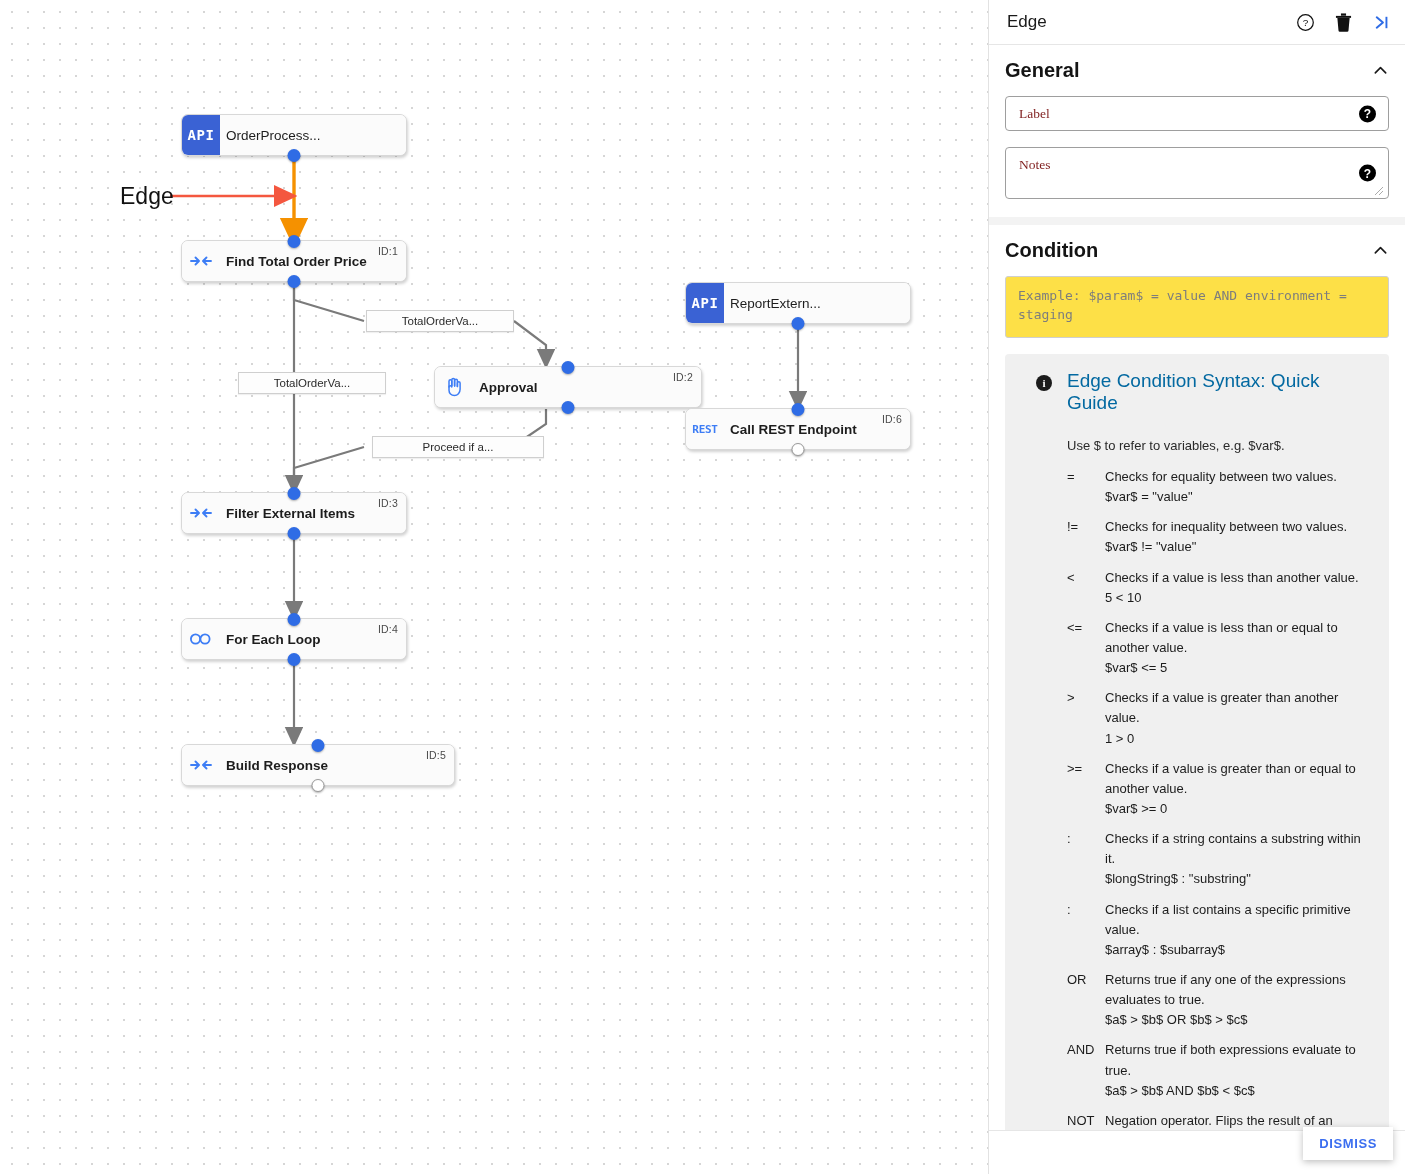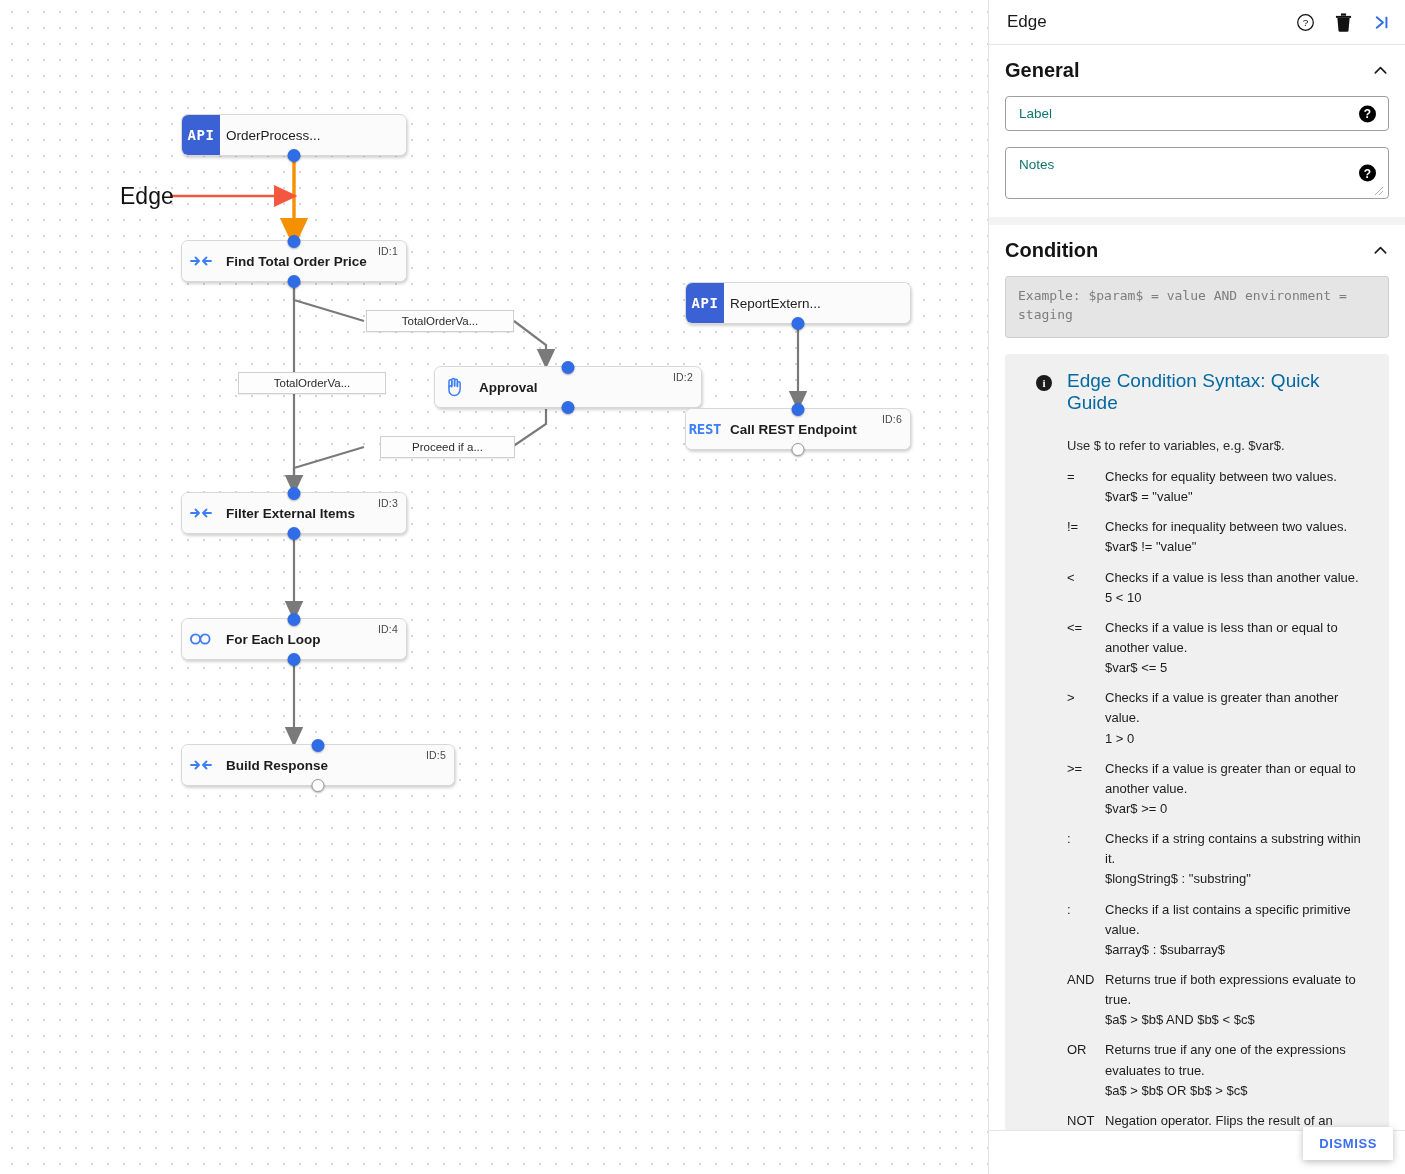--- a/index.html
+++ b/index.html
@@ -39,21 +39,21 @@
     flex: 0 0 38px;
   }
   .node-icon-box.api {
     background: #3a62d4; color: #fff;
     font-family: "DejaVu Sans Mono", monospace;
     font-weight: 700; font-size: 14px; letter-spacing: 0.5px;
   }
   .node-icon-box.rest {
     color: #3d7df5;
     font-family: "DejaVu Sans Mono", monospace;
-    font-weight: 700; font-size: 14px; letter-spacing: -0.3px;
+    font-weight: 700; font-size: 11px; letter-spacing: -0.3px;
   }
   .node-title {
     font-size: 13.5px; color: #1d1d1d; font-weight: 400;
     padding-left: 6px; white-space: nowrap;
   }
   .node-title.bold { font-weight: 700; }
   .node-id {
     position: absolute; right: 8px; top: 4px;
     font-size: 10.5px; color: #4a4a4a; letter-spacing: 0.2px;
   }
@@ -117,36 +117,36 @@
   .chev { width: 18px; height: 18px; display: flex; align-items: center; justify-content: center; cursor: pointer; }
 
   .field {
     position: relative; width: 100%;
     border: 1px solid #9e9e9e; border-radius: 4px;
     background: #fff; height: 35px;
     display: flex; align-items: center;
     padding: 0 40px 0 13px; margin-bottom: 16px;
   }
   .field.tall { height: 52px; align-items: flex-start; padding-top: 9px; margin-bottom: 0; }
-  .field-placeholder { font-size: 13.5px; color: #0f766e; }
+  .field-placeholder { font-size: 13.5px; color: #7f1d1d; font-family: Liberation Serif, serif; }
   .help-dot {
     position: absolute; right: 12px; top: 50%; transform: translateY(-50%);
     width: 17px; height: 17px; border-radius: 50%; background: #000;
     color: #fff; font-size: 12px; font-weight: 700;
     display: flex; align-items: center; justify-content: center;
     cursor: pointer;
   }
   .resize-grip {
     position: absolute; right: 4px; bottom: 2px;
     width: 10px; height: 10px; opacity: 0.55;
   }
 
   .cond-area {
     border: 1px solid #cfcfcf; border-radius: 3px;
-    background: #e5e5e5; min-height: 62px;
+    background: #fde047; min-height: 62px;
     padding: 10px 12px;
     font-family: "DejaVu Sans Mono", monospace;
     font-size: 13px; color: #7d7d7d; line-height: 1.45;
   }
 
   .guide {
     background: #f0f0f0; border-radius: 4px;
     margin: 16px 0 0 0; padding: 16px 16px 18px 16px;
     display: flex; gap: 0;
   }
@@ -337,21 +337,21 @@
         <div class="node-icon-box rest">REST</div>
         <div class="node-title bold">Call REST Endpoint</div>
       </div>
       <div class="node-id">ID:6</div>
       <div class="port top"></div>
       <div class="port bottom open"></div>
     </div>
 
     <div class="edge-label" style="left:366px; top:310px; width:148px;">TotalOrderVa...</div>
     <div class="edge-label" style="left:238px; top:372px; width:148px;">TotalOrderVa...</div>
-    <div class="edge-label" style="left:380px; top:436px; width:135px;">Proceed if a...</div>
+    <div class="edge-label" style="left:372px; top:436px; width:172px;">Proceed if a...</div>
   </div>
 
   <div class="panel">
 
     <div class="panel-header">
       <div class="panel-title">Edge</div>
       <div class="hdr-icons">
         <div class="hdr-icon">
           <svg width="19" height="19" viewBox="0 0 20 20">
             <circle cx="10" cy="10" r="8.2" fill="none" stroke="#111" stroke-width="1.3"></circle>
@@ -446,26 +446,26 @@
                 </div>
                 <div class="guide-row">
                   <div class="guide-op">:</div>
                   <div class="guide-desc">Checks if a string contains a substring within it.<span class="guide-ex">$longString$ : "substring"</span></div>
                 </div>
                 <div class="guide-row">
                   <div class="guide-op">:</div>
                   <div class="guide-desc">Checks if a list contains a specific primitive value.<span class="guide-ex">$array$ : $subarray$</span></div>
                 </div>
                 <div class="guide-row">
+                  <div class="guide-op">OR</div>
+                  <div class="guide-desc">Returns true if any one of the expressions evaluates to true.<span class="guide-ex">$a$ &gt; $b$ OR $b$ &gt; $c$</span></div>
+                </div>
+                <div class="guide-row">
                   <div class="guide-op">AND</div>
                   <div class="guide-desc">Returns true if both expressions evaluate to true.<span class="guide-ex">$a$ &gt; $b$ AND $b$ &lt; $c$</span></div>
-                </div>
-                <div class="guide-row">
-                  <div class="guide-op">OR</div>
-                  <div class="guide-desc">Returns true if any one of the expressions evaluates to true.<span class="guide-ex">$a$ &gt; $b$ OR $b$ &gt; $c$</span></div>
                 </div>
                 <div class="guide-row">
                   <div class="guide-op">NOT</div>
                   <div class="guide-desc">Negation operator. Flips the result of an expression.<span class="guide-ex">NOT ($var$ = "value")</span></div>
                 </div>
               </div>
           </div>
         </div>
       </div>
 

